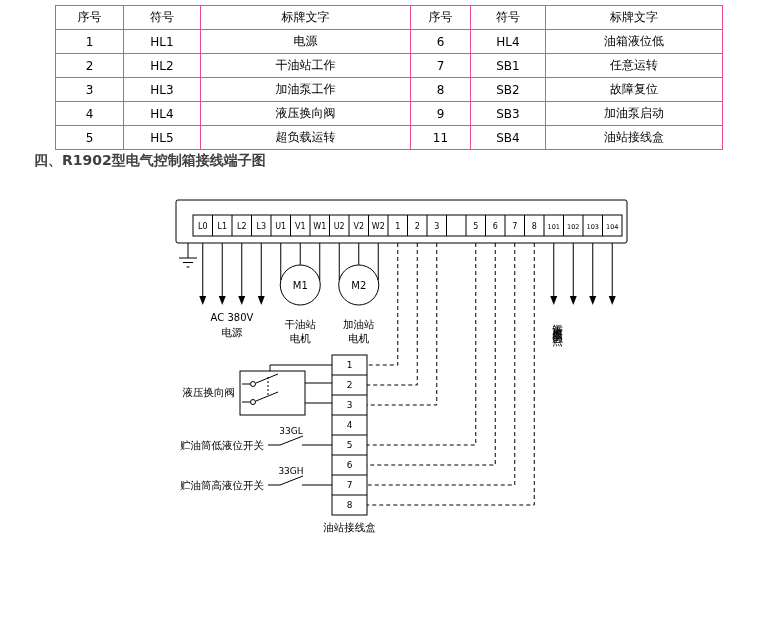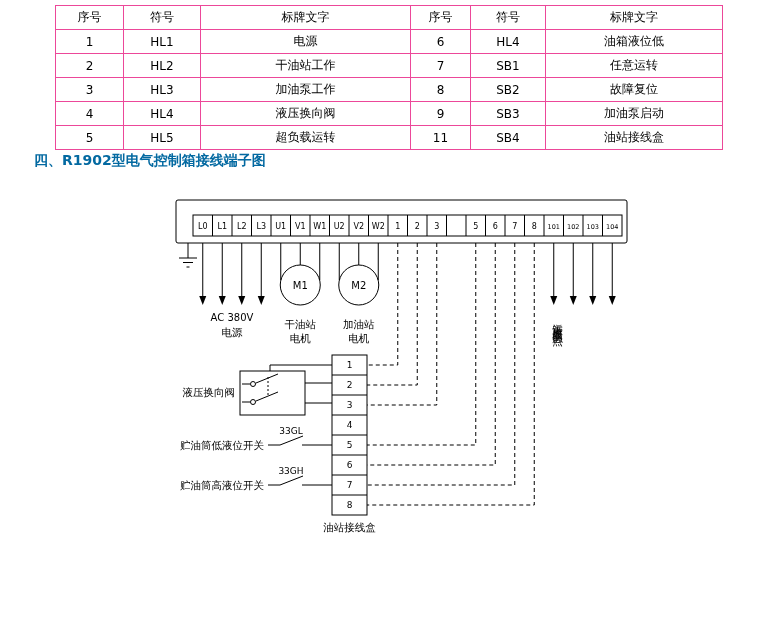--- a/index.html
+++ b/index.html
@@ -6,21 +6,21 @@
   body{
     width:782px;height:629px;background:#ffffff;position:relative;overflow:hidden;
     font-family:"DejaVu Sans","Liberation Sans",sans-serif;color:#000;
   }
   .doc-table{position:absolute;left:55px;top:5px;border-collapse:collapse;table-layout:fixed;}
   .doc-table td{
     border:1px solid #ec4899;font-size:12px;text-align:center;vertical-align:middle;
     height:23px;padding:0 3px;white-space:nowrap;overflow:hidden;
   }
   .section-heading{
-    position:absolute;left:34px;top:152px;font-size:14px;font-weight:bold;color:#0369a1;
+    position:absolute;left:34px;top:152px;font-size:14px;font-weight:bold;color:#404040;
   }
   .diagram-wrap{position:absolute;left:150px;top:188px;width:520px;height:430px;}
   svg .wire{stroke:#000;stroke-width:1;fill:none;}
   svg .dash{stroke:#000;stroke-width:1;fill:none;stroke-dasharray:4 3;}
   svg .dash2{stroke:#000;stroke-width:1;fill:none;stroke-dasharray:2 2;}
   svg .arrow{fill:#000;stroke:none;}
   svg text{font-family:"DejaVu Sans","Liberation Sans",sans-serif;fill:#000;}
   svg .t8{font-size:8px;text-anchor:middle;}
   svg .t65{font-size:6.5px;text-anchor:middle;}
   svg .t9m{font-size:9px;text-anchor:middle;}

